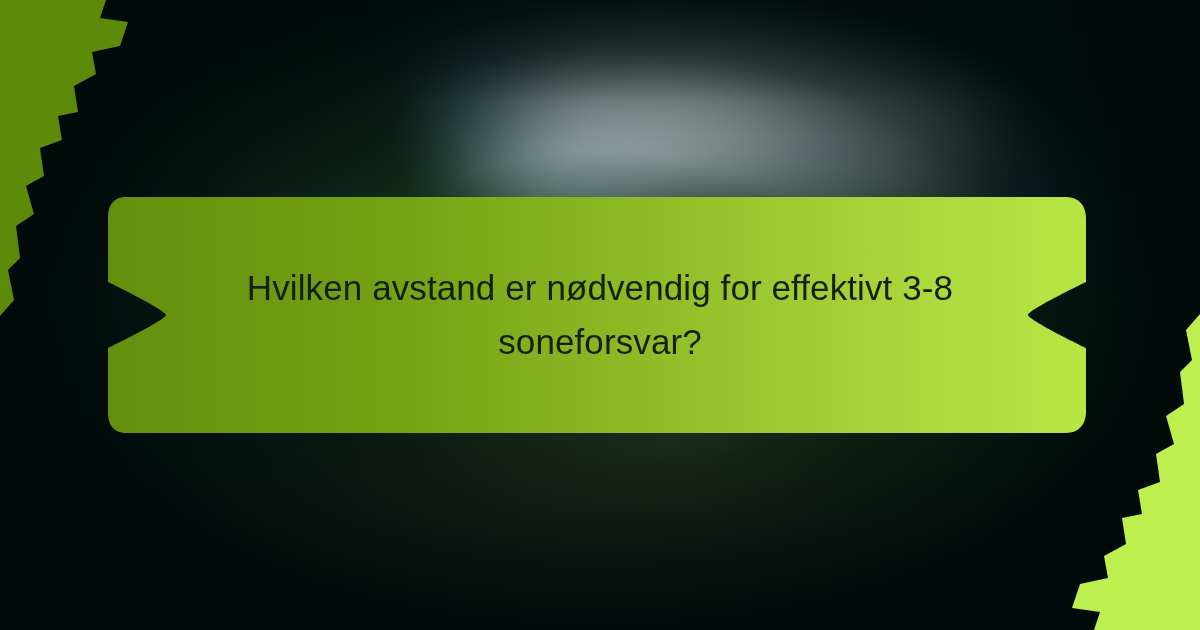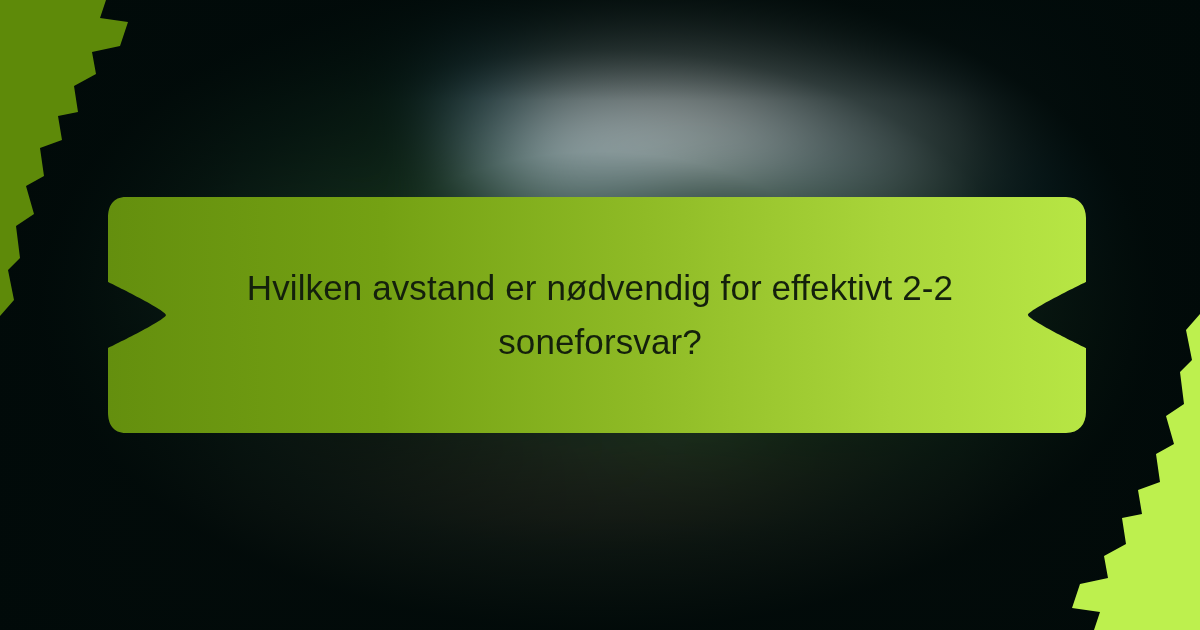--- a/index.html
+++ b/index.html
@@ -163,16 +163,16 @@
              L 986,158
              C 986,158 928,130 928,125
              C 928,120 986,92 986,92
              L 986,28
              C 986,16 979,7 966,7
              Z"></path>
   </svg>
 
   <div style="position:absolute; left:190px; top:190px; width:820px; height:250px; z-index:6;
               display:flex; align-items:center; justify-content:center;">
-    <div class="banner-text" style="position:static; left:auto; right:auto; top:auto; bottom:auto;">Hvilken avstand er nødvendig for effektivt 2-2 soneforsvar?</div>
+    <div class="banner-text" style="position:static; left:auto; right:auto; top:auto; bottom:auto;">Hvilken avstand er nødvendig for effektivt 3-8 soneforsvar?</div>
   </div>
 
 </div>
 
 </body></html>

